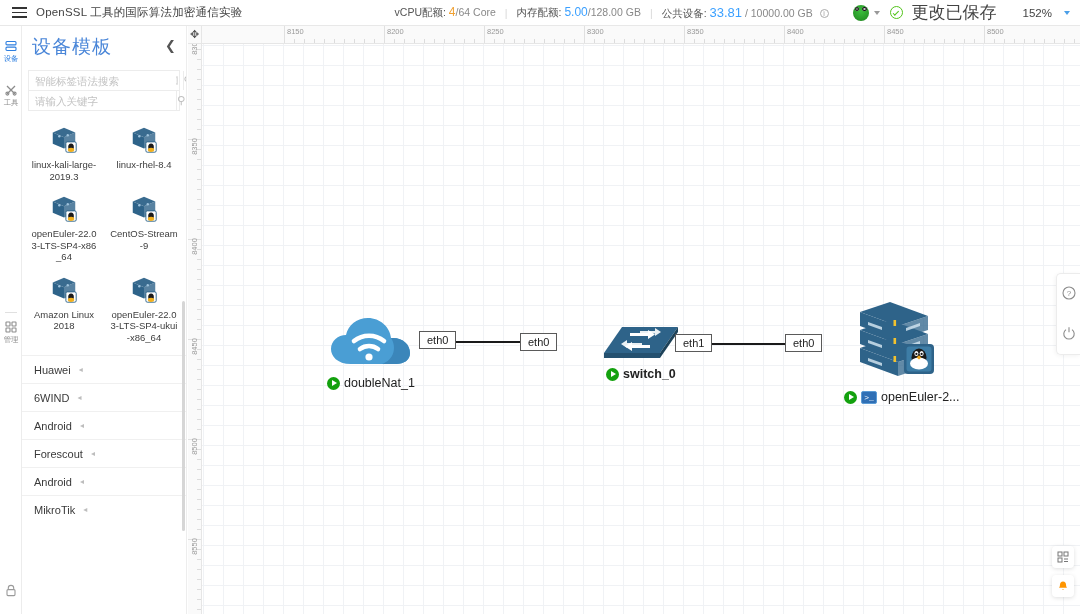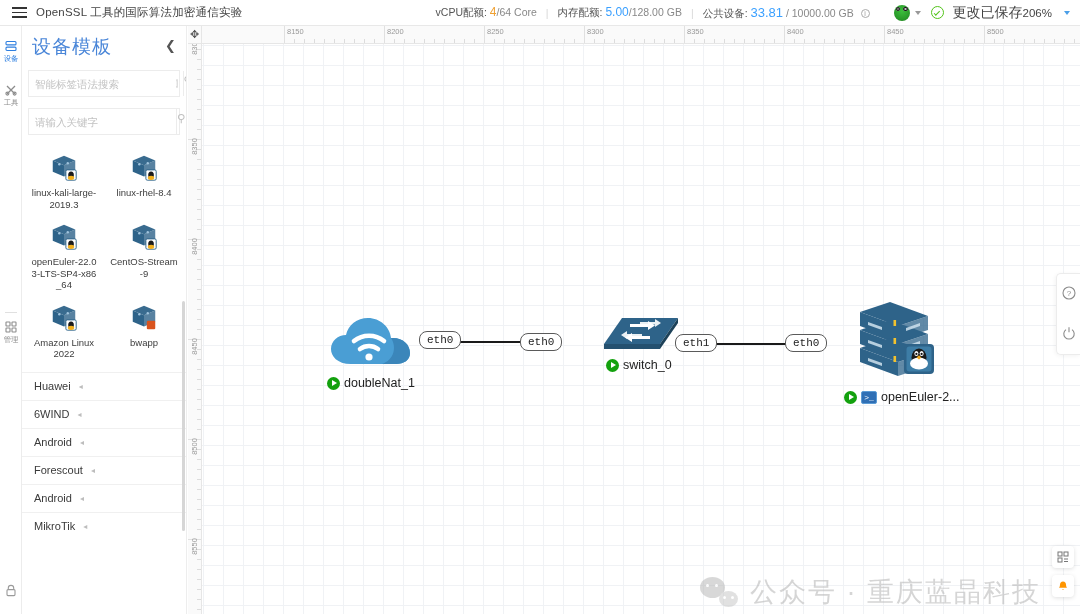--- a/index.html
+++ b/index.html
@@ -38,21 +38,21 @@
   }
   .avatar-frog:before, .avatar-frog:after{
     content:""; position:absolute; top:2px; width:4.5px; height:4.5px; border-radius:50%;
     background:#fff; box-shadow: inset 0 0 0 1.3px #111;
   }
   .avatar-frog:before{ left:2px;} .avatar-frog:after{ right:2px;}
   .caret { width:0;height:0;border-left:3.5px solid transparent;border-right:3.5px solid transparent;border-top:4px solid #999; margin:0 10px 0 5px;}
   .caret.blue{ border-top-color:#4a9fe8; margin-left:12px; margin-right:0;}
   .sync-icon { width:13px;height:13px;border:1.6px solid #52c41a;border-radius:50%; position:relative; margin-right:9px;}
   .sync-icon:after{ content:"";position:absolute;left:2.6px;top:4.3px;width:5px;height:2.4px;border-left:1.4px solid #52c41a;border-bottom:1.4px solid #52c41a;transform:rotate(-45deg);}
-  .saved-text { font-size:14px; color:#444; }
+  .saved-text { font-size:17px; color:#444; margin-right:26px;}
   .zoom-text { font-size:11.5px; color:#444;}
 
   
   .rail {
     position:absolute; top:26px; left:0; width:22px; height:588px;
     background:#fff; border-right:1px solid #ececec;
   }
   .rail-item { width:22px; padding:8px 0 4px; text-align:center; cursor:pointer; }
   .rail-item .glyph { display:block; font-size:11px; line-height:12px; color:#8c8c8c; }
   .rail-item .rlabel { display:block; font-size:8px; line-height:10px; color:#8c8c8c; transform:scale(.92); }
@@ -69,21 +69,21 @@
   .panel-head { padding:8px 10px 2px; display:flex; align-items:flex-start; }
   .panel-title { font-size:19px; color:#4a86d8; font-weight:400; letter-spacing:1px;}
   .collapse-arrow { margin-left:auto; color:#555; font-size:13px; margin-top:4px; cursor:pointer; }
   .tabs {
     margin:8px 6px 0; background:#f4f4f5; border-radius:4px;
     display:flex; padding:2px; gap:2px;
   }
   .tab { flex:1; text-align:center; font-size:10.5px; color:#555; padding:4px 0; border-radius:3px; cursor:pointer; white-space:nowrap;}
   .tab.active { background:#fff; color:#222; box-shadow:0 1px 2px rgba(0,0,0,.08); }
   .srch {
-    margin:8px 6px 12px; border:1px solid #ececec; height:27px; display:flex; align-items:center;
+    margin:8px 6px 0; border:1px solid #ececec; height:21px; display:flex; align-items:center;
   }
   .srch + .srch { margin-top:-1px; }
   .srch input {
     flex:1; border:0; outline:none; font-size:10.5px; color:#444; padding:0 6px; height:100%;
     font-family:inherit; background:transparent;
   }
   .srch input::placeholder { color:#c2c2c2; }
   .srch .i-info {
     width:9px;height:9px;border-radius:50%;background:#d9d9d9;color:#fff;
     font-size:7px;line-height:9px;text-align:center;margin-right:5px;
@@ -157,22 +157,22 @@
     width:13px;height:13px;border-radius:50%;background:#13a10e;
     display:inline-flex;align-items:center;justify-content:center; flex:none;
   }
   .play-badge:after{ content:""; border-left:5px solid #fff; border-top:3.2px solid transparent; border-bottom:3.2px solid transparent; margin-left:2px;}
   .nlabel-text { font-size:12.5px; color:#222; }
   .term-badge {
     width:16px;height:13px;background:#2f6fb5;border:1px solid #5b9bd5;border-radius:2px;
     color:#fff;font-size:8px;line-height:11px;text-align:center;font-family:"Liberation Mono", monospace; flex:none;
   }
   .iface {
-    position:absolute; background:#fff; border:1.4px solid #5a5a5a; border-radius:8px;
-    font-size:11px; color:#222; padding:1px 7px; line-height:14px;font-family:Liberation Mono, monospace;
+    position:absolute; background:#fff; border:1.4px solid #5a5a5a; border-radius:0;
+    font-size:11px; color:#222; padding:1px 7px; line-height:14px;
   }
   .link { position:absolute; height:2px; background:#1a1a1a; }
 
   
   .watermark {
     position:absolute; left:498px; top:530px; display:flex; align-items:center; gap:12px;
     opacity:.55; pointer-events:none;
   }
   .wechat-logo { position:relative; width:38px; height:30px; }
   .wechat-logo .b1, .wechat-logo .b2 { position:absolute; border-radius:50%; background:#b9b9b9; }
@@ -223,21 +223,21 @@
       <span class="val-blue" style="font-size:13px">33.81</span><span class="res-dim"> / 10000.00 GB</span>
       <span class="info-circle">i</span>
     </span>
   </div>
 
   <div class="tb-right">
     <div class="avatar-frog"></div>
     <div class="caret"></div>
     <div class="sync-icon"></div>
     <div class="saved-text">更改已保存</div>
-    <div class="zoom-text">206%</div>
+    <div class="zoom-text">152%</div>
     <div class="caret blue"></div>
   </div>
 </div>
 
 <div class="rail">
   <div class="rail-item active" style="margin-top:6px">
     <span class="glyph">
       <svg width="12" height="12" viewBox="0 0 12 12">
           <rect x="1" y="1.5" width="10" height="3.4" rx="1" fill="none" stroke="#2e7fe0" stroke-width="1.1"></rect>
           <rect x="1" y="7.1" width="10" height="3.4" rx="1" fill="none" stroke="#2e7fe0" stroke-width="1.1"></rect>
@@ -375,36 +375,38 @@
               <path d="M5 8 L5 20 L17 25 L17 13 Z"></path>
               <path d="M29 8 L29 20 L17 25 L17 13 Z" opacity=".8"></path>
             </g>
             <circle cx="12" cy="12" r="1.3" fill="#9fc3dd"></circle>
             <circle cx="21" cy="11" r="1.3" fill="#9fc3dd"></circle>
             <rect x="19" y="18" width="11" height="11" rx="1.5" fill="#fff" stroke="#2e6389" stroke-width="1"></rect>
             <ellipse cx="24.5" cy="23.5" rx="3" ry="3.8" fill="#1b1b1b"></ellipse>
             <ellipse cx="24.5" cy="26.5" rx="3.4" ry="2.3" fill="#f2b01e"></ellipse>
           </svg>
       </div>
-      <div class="dev-name">Amazon Linux 2022</div>
+      <div class="dev-name">Amazon Linux 2018</div>
     </div>
     <div class="dev-cell">
       <div class="dev-ico">
         <svg class="srv-svg" viewBox="0 0 34 32">
             <g fill="#2e6389">
               <path d="M5 8 L17 3 L29 8 L17 13 Z" opacity=".95"></path>
               <path d="M5 8 L5 20 L17 25 L17 13 Z"></path>
               <path d="M29 8 L29 20 L17 25 L17 13 Z" opacity=".8"></path>
             </g>
             <circle cx="12" cy="12" r="1.3" fill="#9fc3dd"></circle>
             <circle cx="21" cy="11" r="1.3" fill="#9fc3dd"></circle>
-            <rect x="20" y="19" width="9" height="9" rx="1.2" fill="#d9541e"></rect>
+            <rect x="19" y="18" width="11" height="11" rx="1.5" fill="#fff" stroke="#2e6389" stroke-width="1"></rect>
+            <ellipse cx="24.5" cy="23.5" rx="3" ry="3.8" fill="#1b1b1b"></ellipse>
+            <ellipse cx="24.5" cy="26.5" rx="3.4" ry="2.3" fill="#f2b01e"></ellipse>
           </svg>
       </div>
-      <div class="dev-name">bwapp</div>
+      <div class="dev-name">openEuler-22.03-LTS-SP4-ukui-x86_64</div>
     </div>
   </div>
 
   <div class="vendors">
     <div class="vendor">
       <span>Huawei</span>
       <span class="vcaret">◂</span>
     </div>
     <div class="vendor">
       <span>6WIND</span>
@@ -636,21 +638,21 @@
           </g>
           <circle cx="42" cy="43" r="3.6" fill="#fff"></circle>
         </svg>
       </div>
       <div class="node-label">
         <span class="play-badge"></span>
         <span class="nlabel-text">doubleNat_1</span>
       </div>
     </div>
 
-    <div class="node" style="left:398px; top:270px;">
+    <div class="node" style="left:398px; top:279px;font-weight:bold;">
       <div>
         <svg width="82" height="40" viewBox="0 0 82 40">
           <path d="M22 4 L78 4 L60 30 L4 30 Z" fill="#2e6389"></path>
           <path d="M4 30 L60 30 L60 35 L4 35 Z" fill="#24506f"></path>
           <path d="M60 30 L78 4 L78 9 L60 35 Z" fill="#1d4259"></path>
           <g fill="#fff">
             <path d="M30 10 L48 10 L48 7 L55 11.5 L48 16 L48 13 L30 13 Z"></path>
             <path d="M50 22 L32 22 L32 19 L25 23.5 L32 28 L32 25 L50 25 Z"></path>
             <path d="M40 8 L55 8 L55 5 L61 9 L55 13 L55 10.5 L40 10.5 Z" opacity=".9"></path>
             <path d="M42 20 L27 20 L27 17 L21 21 L27 25 L27 22.5 L42 22.5 Z" opacity=".9"></path>
@@ -710,31 +712,20 @@
     </div>
 
     <div class="link" style="left:252px; top:297px; width:82px;"></div>
     <div class="link" style="left:508px; top:299px; width:80px;"></div>
 
     <div class="iface" style="left:217px; top:287px;">eth0</div>
     <div class="iface" style="left:318px; top:289px;">eth0</div>
     <div class="iface" style="left:473px; top:290px;">eth1</div>
     <div class="iface" style="left:583px; top:290px;">eth0</div>
 
-    <div class="watermark">
-      <div class="wechat-logo">
-        <div class="b1"></div>
-          <div class="b2"></div>
-        <div class="d" style="left:6px; top:7px;"></div>
-        <div class="d" style="left:15px; top:7px;"></div>
-        <div class="d" style="right:12px; bottom:8px;"></div>
-        <div class="d" style="right:4px; bottom:8px;"></div>
-      </div>
-      <div class="wm-text">公众号 · 重庆蓝晶科技</div>
-    </div>
   </div>
 
   <div class="right-tools">
     <span class="rt-ico">
       <svg width="14" height="14" viewBox="0 0 14 14">
           <circle cx="7" cy="7" r="6" fill="none" stroke="#8c8c8c" stroke-width="1.1"></circle>
           <text x="7" y="10" font-size="8" text-anchor="middle" fill="#8c8c8c" font-family="Liberation Sans">?</text>
         </svg>
     </span>
     <span class="rt-ico">

